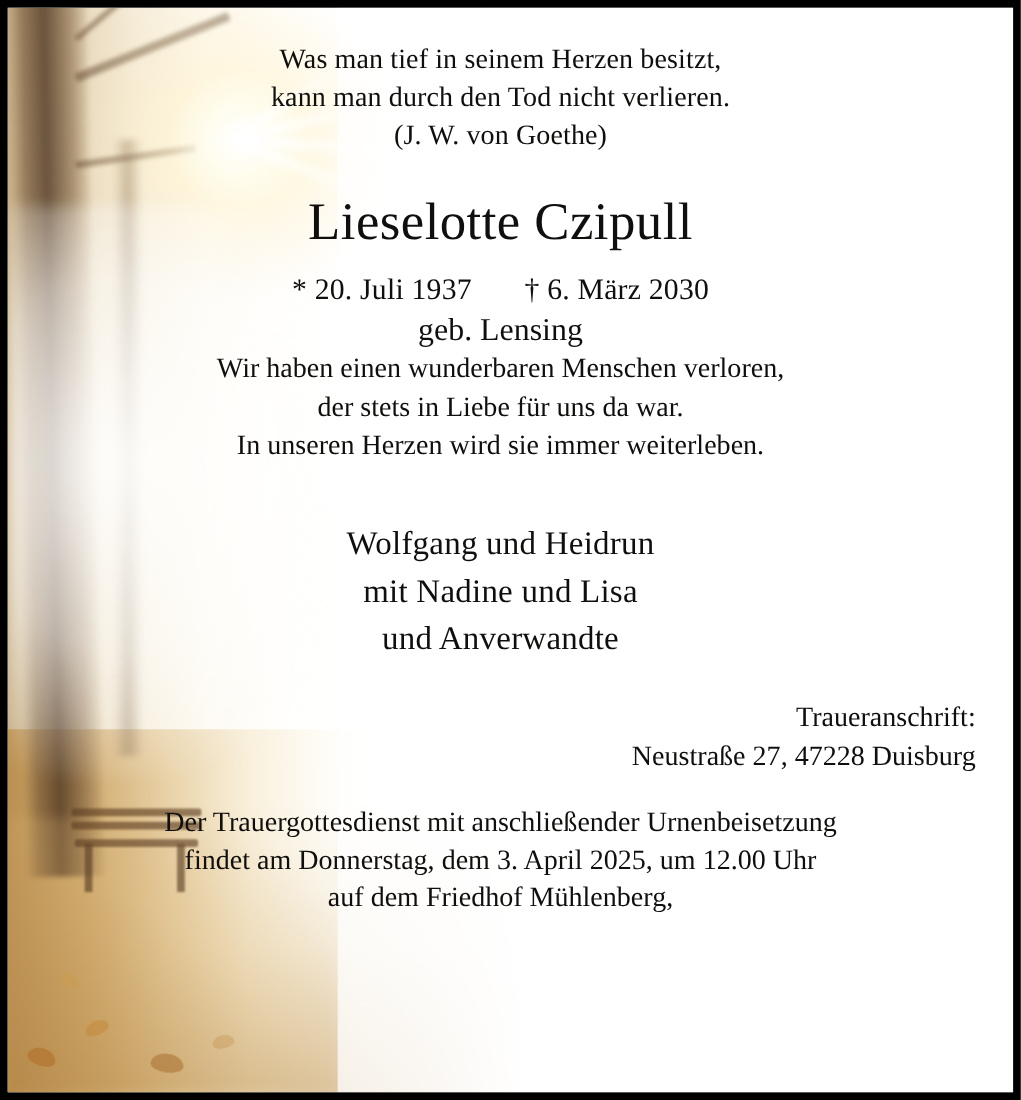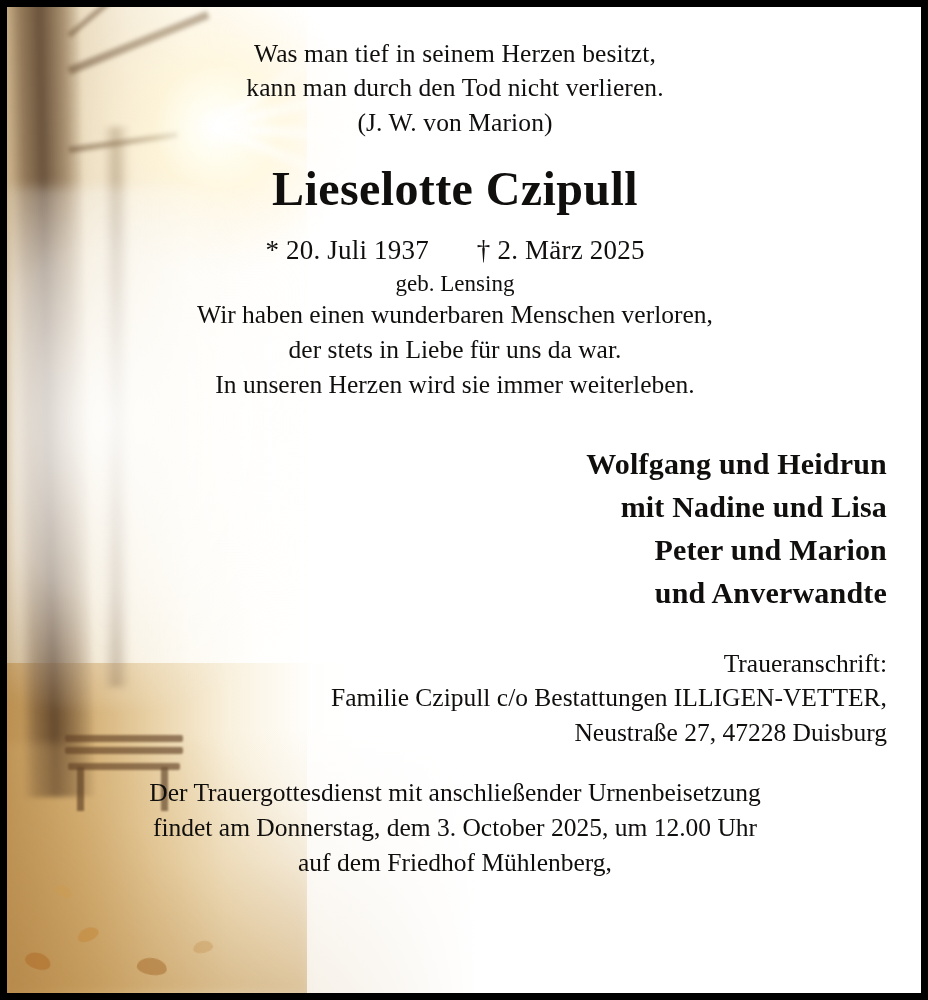--- a/index.html
+++ b/index.html
@@ -202,50 +202,49 @@
   .quote {
     font-size: 25.5px;
     line-height: 1.34;
     letter-spacing: 0.1px;
   }
   .quote .author {
     display: block;
     margin-top: 1px;
   }
   .name {
-    margin-top: 24px;
+    margin-top: 37px;
     font-size: 48px;
-    font-weight: bold;
+    font-weight: normal;
     letter-spacing: 0.4px;
     line-height: 1.05;
   }
   .dates {
     margin-top: 20px;
     font-size: 27px;
     letter-spacing: 0.2px;
   }
   .dates .gap {
     display: inline-block;
     width: 34px;
   }
   .maiden {
     margin-top: 5px;
-    font-size: 23px;
+    font-size: 29px;
   }
   .verse {
     font-size: 25.5px;
     line-height: 1.38;
   }
   .family {
-    margin-top: 41px;
+    margin-top: 52px;
     font-size: 30px;
-    font-weight: bold;
+    font-weight: normal;
     line-height: 1.43;
     letter-spacing: 0.2px;
-    text-align: right;
   }
   .address {
     margin-top: 32px;
     font-size: 25.5px;
     line-height: 1.35;
     text-align: right;
   }
   .service {
     margin-top: 26px;
     font-size: 25.5px;
@@ -286,52 +285,50 @@
     <div class="leaf" style="left:48px;bottom:96px;width:18px;height:11px;background:rgba(206,154,74,0.4);transform:rotate(34deg);"></div>
     <div class="leaf" style="left:186px;bottom:40px;width:20px;height:12px;background:rgba(188,132,60,0.3);transform:rotate(-12deg);"></div>
     <div class="fog-right"></div>
   </div>
 
   <div class="content">
 
     <div class="quote">
       <span class="line">Was man tief in seinem Herzen besitzt,</span>
       <span class="line">kann man durch den Tod nicht verlieren.</span>
-      <span class="author">(J. W. von Marion)</span>
+      <span class="author">(J. W. von Goethe)</span>
     </div>
 
     <div class="name">Lieselotte Czipull</div>
 
     <div class="dates">
       <span>* 20. Juli 1937</span>
       <span class="gap"></span>
-      <span>† 2. März 2025</span>
+      <span>† 6. März 2030</span>
     </div>
 
     <div class="maiden">geb. Lensing</div>
 
     <div class="verse">
       <span class="line">Wir haben einen wunderbaren Menschen verloren,</span>
       <span class="line">der stets in Liebe für uns da war.</span>
       <span class="line">In unseren Herzen wird sie immer weiterleben.</span>
     </div>
 
     <div class="family">
       <span class="line">Wolfgang und Heidrun</span>
       <span class="line">mit Nadine und Lisa</span>
-      <span class="line">Peter und Marion</span>
       <span class="line">und Anverwandte</span>
     </div>
 
     <div class="address">
       <span class="line">Traueranschrift:</span>
-      <span class="line">Familie Czipull c/o Bestattungen ILLIGEN-VETTER,</span>
       <span class="line">Neustraße 27, 47228 Duisburg</span>
     </div>
 
     <div class="service">
       <span class="line">Der Trauergottesdienst mit anschließender Urnenbeisetzung</span>
-      <span class="line">findet am Donnerstag, dem 3. October 2025, um 12.00 Uhr</span>
+      <span class="line">findet am Donnerstag, dem 3. April 2025, um 12.00 Uhr</span>
       <span class="line">auf dem Friedhof Mühlenberg,</span>
     </div>
 
   </div>
 </div>
 
 </body></html>

